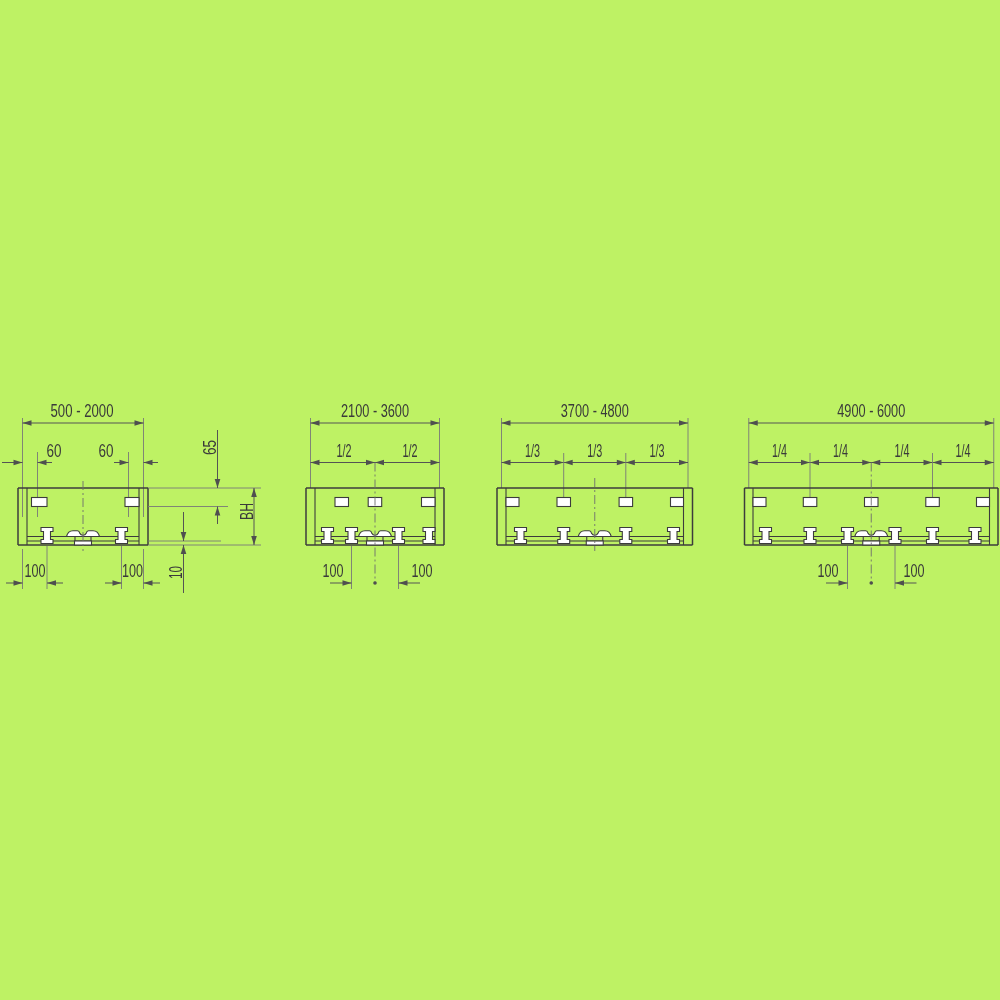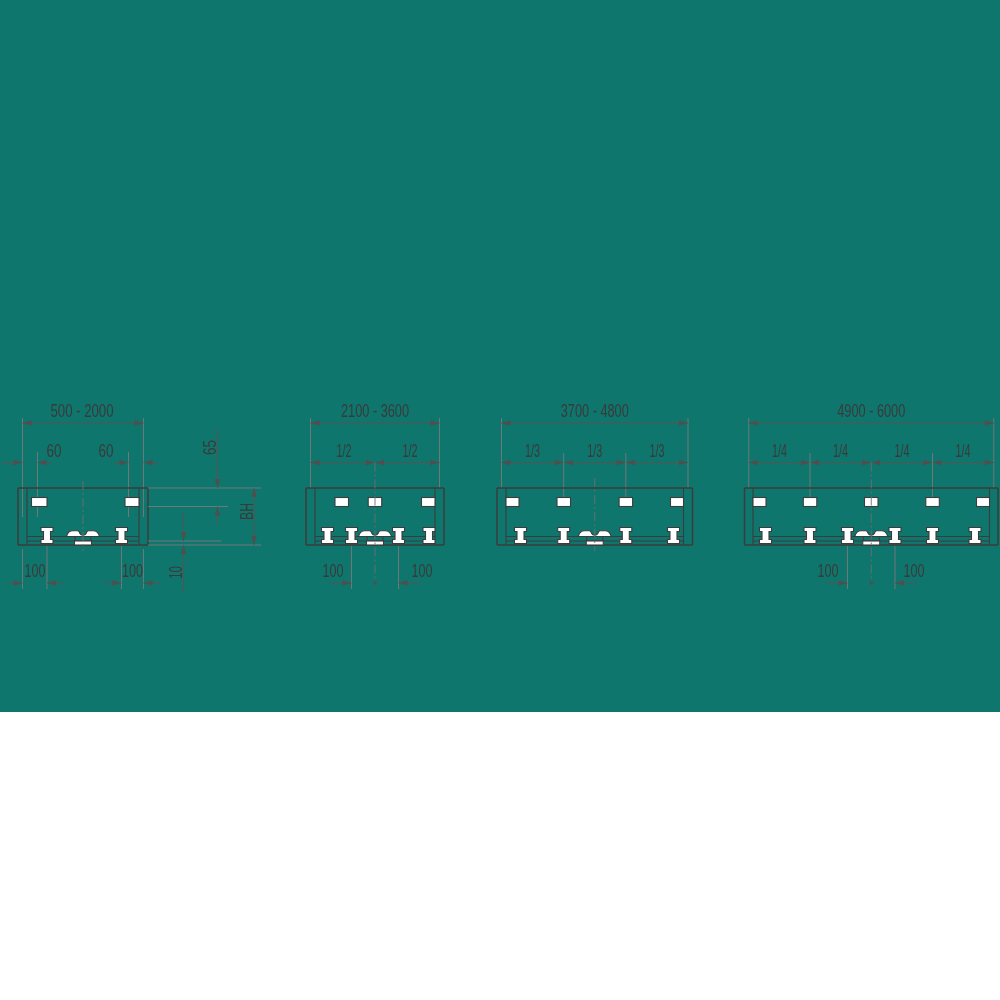--- a/index.html
+++ b/index.html
@@ -1,16 +1,16 @@
 <!DOCTYPE html>
 <html><head>
 <meta charset="utf-8">
 <style>
   html,body { margin:0; padding:0; background:#ffffff; }
-  .stage { width:1000px; height:712px; background:#0f766e; position:relative; }
+  .stage { width:1000px; height:1000px; background:#bef264; position:relative; }
   svg { display:block; }
   
   .pl  { stroke:#3c3c3c; stroke-width:1.5; fill:none; }
   .pl2 { stroke:#3c3c3c; stroke-width:1.1; fill:none; }
   
   .dl  { stroke:#545454; stroke-width:1; fill:none; }
   
   .el  { stroke:#787878; stroke-width:0.9; fill:none; }
   
   .cl  { stroke:#6e6e6e; stroke-width:0.9; fill:none; stroke-dasharray:9 3 2 3; }

